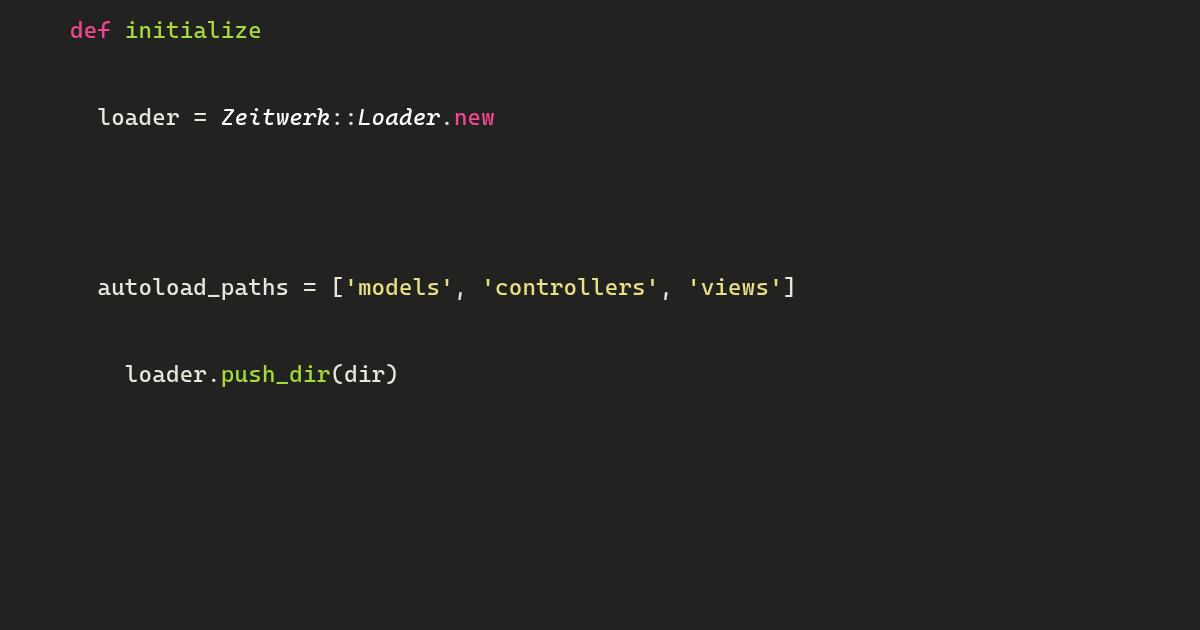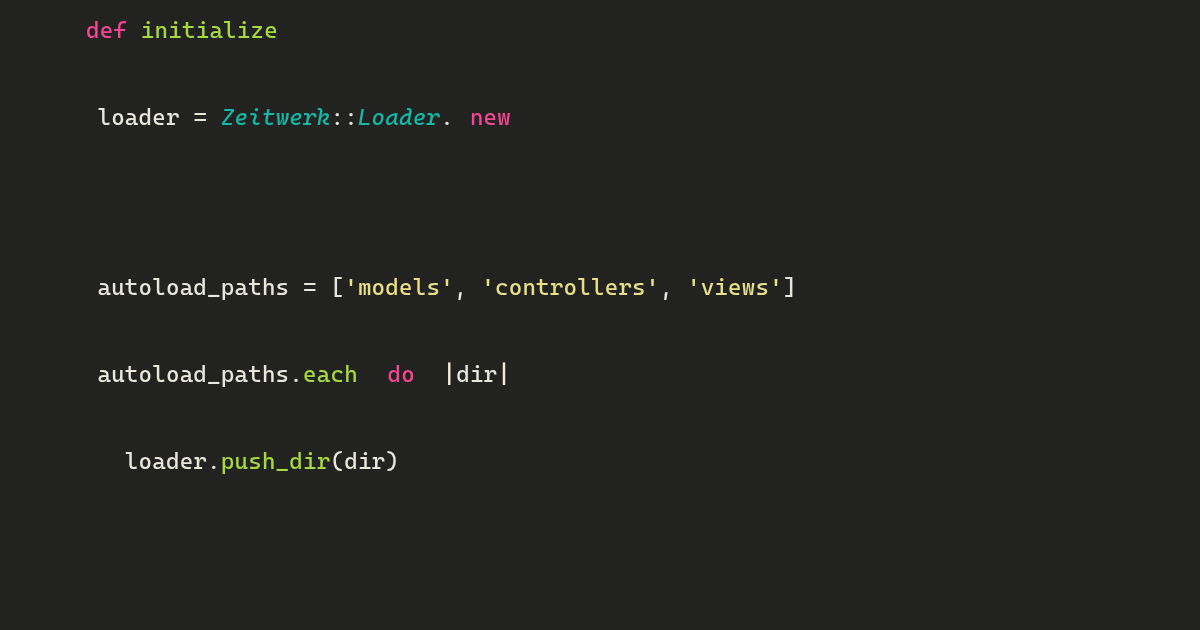--- a/index.html
+++ b/index.html
@@ -16,34 +16,33 @@
       letter-spacing: 0.01em;
     }
     pre {
       font-family: inherit;
     }
     .line {
       white-space: pre;
       padding-left: 70px;
       margin-bottom: 36px;
     }
-    .kw { color: #f44695; margin-left: 16px; } 
+    .kw { color: #f44695; } 
     .fn { color: #a6d93d; } 
     .id { color: #e8e7db; } 
     .eq { color: #e8e7db; } 
-    .italic-id { color: #14b8a6; font-style: italic; } 
+    .italic-id { color: #ffffff; font-style: italic; } 
     .punct { color: #e8e7db; } 
     .str { color: #e9e085; margin-top: 20px; } 
     .pipe { color: #f4eed3; } 
   </style>
 </head>
 <body>
 
 <pre><div class="line"><span class="kw">def</span><span class="id"> </span><span class="fn">initialize</span></div>
 <div class="line"><span class="id">  </span><span class="id">loader</span><span class="id"> </span><span class="eq">=</span><span class="id"> </span><span class="italic-id">Zeitwerk</span><span class="punct">::</span><span class="italic-id">Loader</span><span class="punct">.</span><span class="kw">new</span></div>
 <div class="line" style="height:23px"></div>
 <div class="line"><span class="id">  </span><span class="id">autoload_paths</span><span class="id"> </span><span class="eq">=</span><span class="id"> </span><span class="punct">[</span><span class="str">'models'</span><span class="punct">,</span><span class="id"> </span><span class="str">'controllers'</span><span class="punct">,</span><span class="id"> </span><span class="str">'views'</span><span class="punct">]</span></div>
-<div class="line"><span class="id">  </span><span class="id">autoload_paths</span><span class="punct">.</span><span class="fn">each</span><span class="id"> </span><span class="kw">do</span><span class="id"> </span><span class="id"> </span><span class="pipe">|</span><span class="id">dir</span><span class="pipe">|</span></div>
 <div class="line"><span class="id">    </span><span class="id">loader</span><span class="punct">.</span><span class="fn">push_dir</span><span class="punct">(</span><span class="id">dir</span><span class="punct">)</span></div>
 <div class="line" style="height:23px"></div>
 
 
 </pre>
 
 </body></html>

